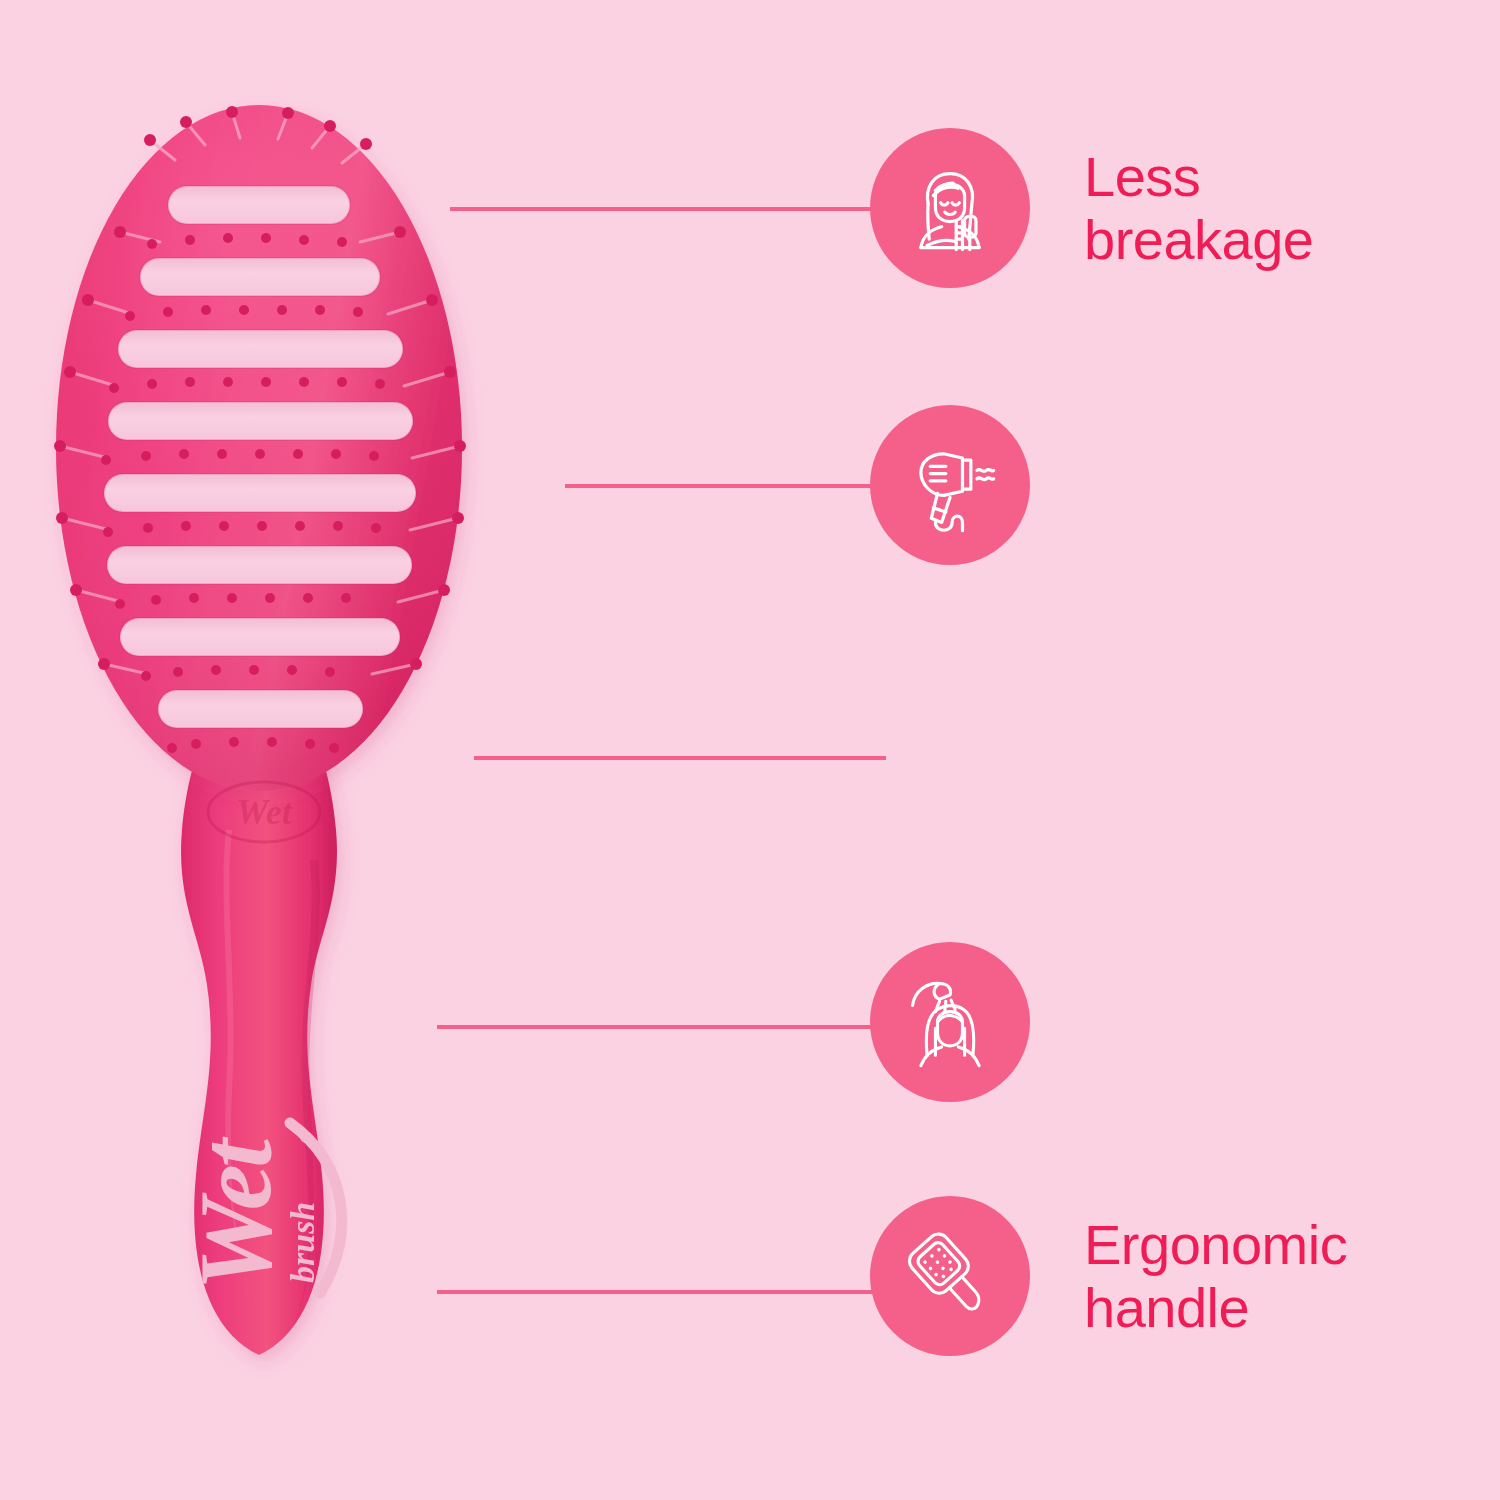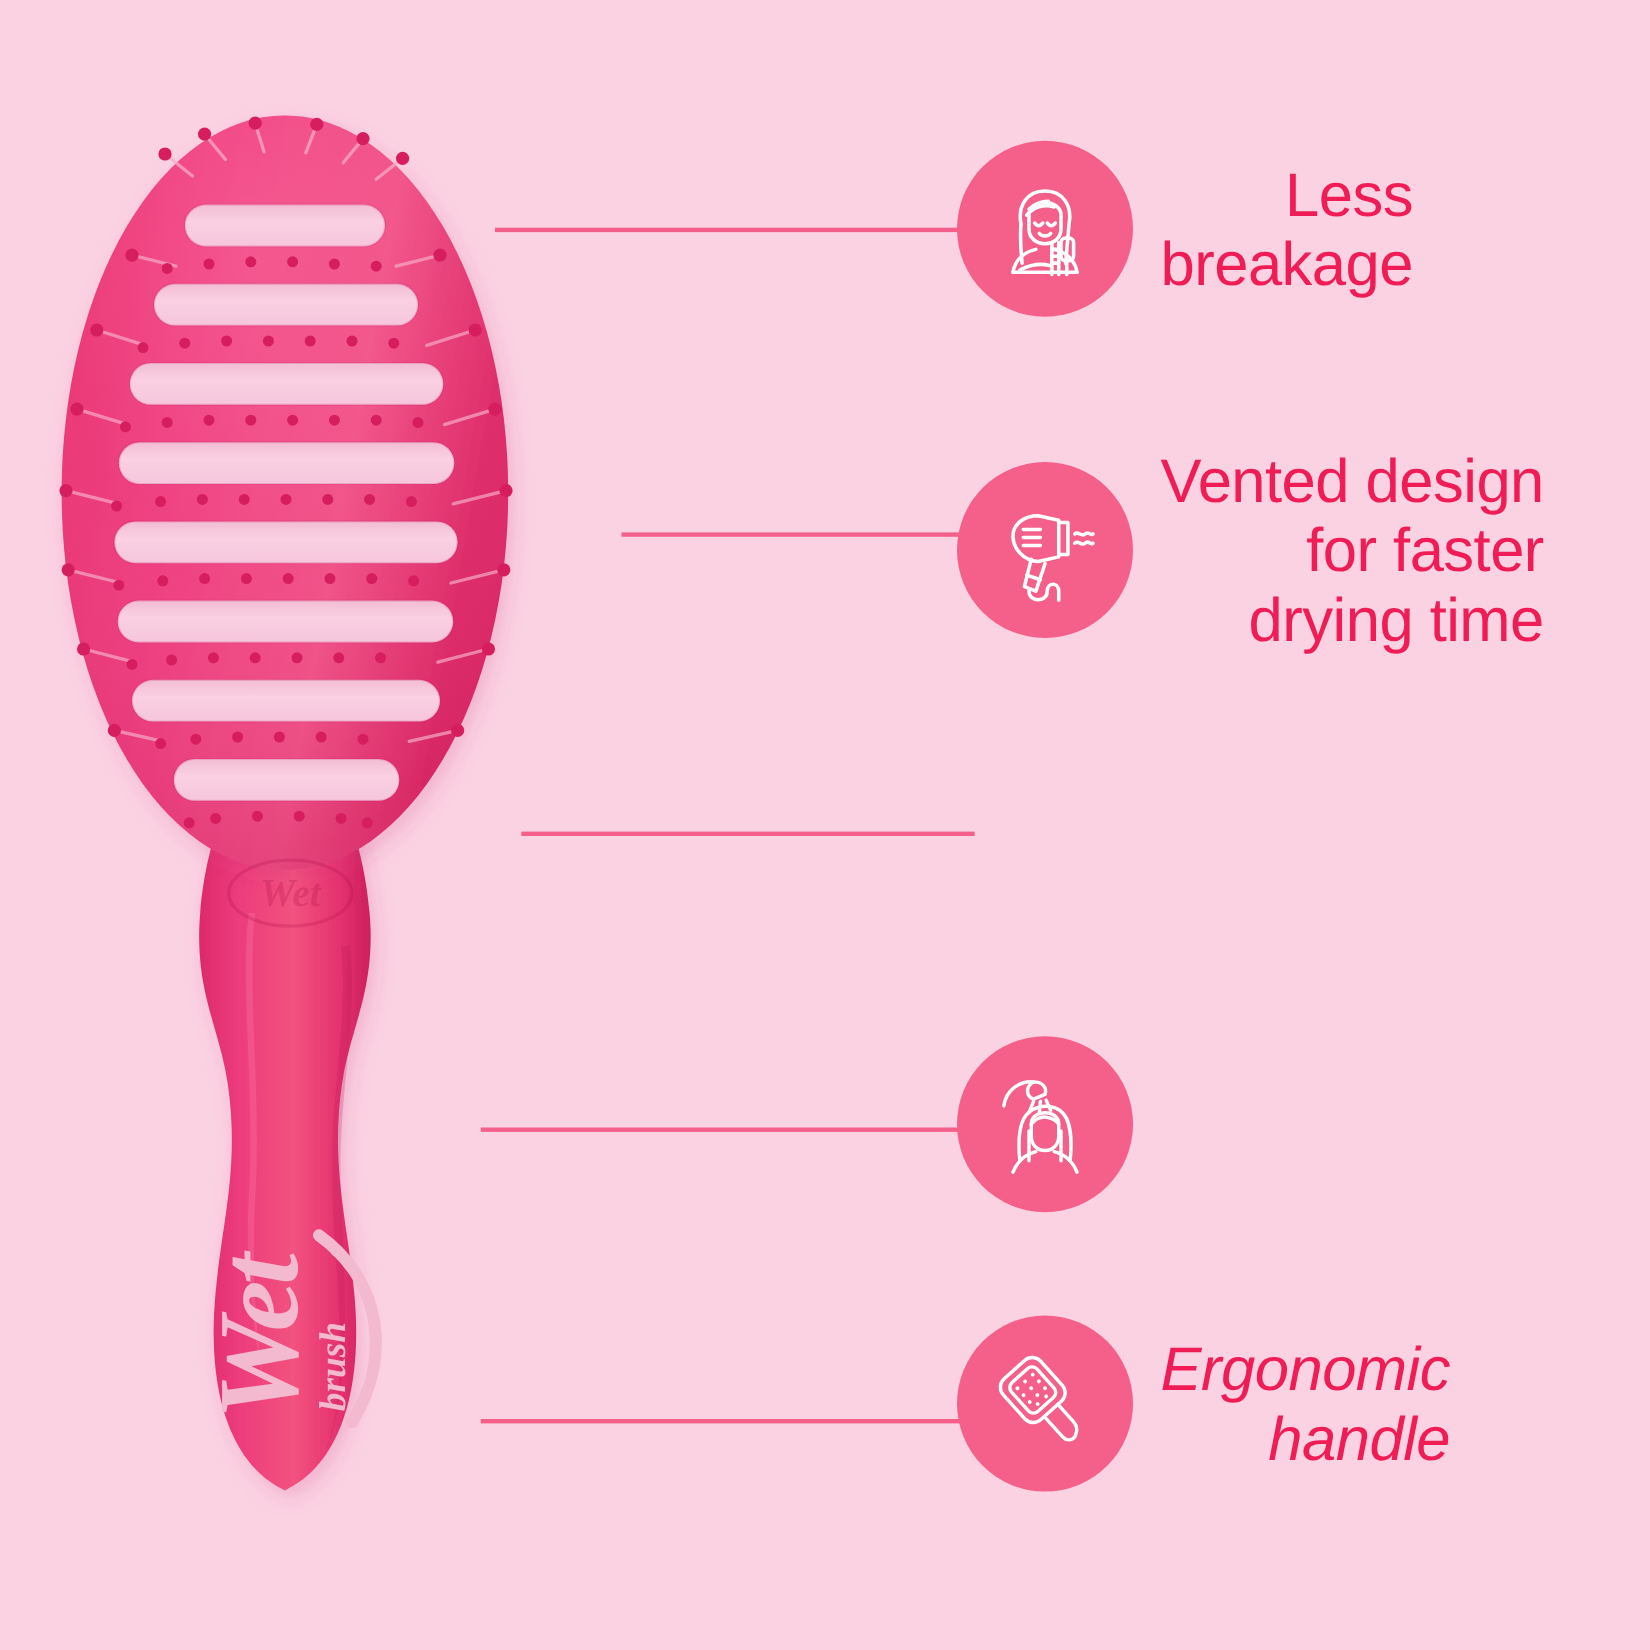--- a/index.html
+++ b/index.html
@@ -39,28 +39,27 @@
     border-radius: 50%;
     background: #F4608A;
     flex: 0 0 160px;
     display: flex;
     align-items: center;
     justify-content: center;
     position: relative;
   }
   .badge svg { display: block; }
   .feature-text {
-    margin-left: 25px;
+    margin-left: 54px;
     color: #F01C55;
     font-size: 56px;
     line-height: 1.13;
     font-weight: 400;
     letter-spacing: -0.5px;
     white-space: pre-line;
-    text-align: right;
   }
   .connector {
     position: absolute;
     height: 4px;
     background: #F4608A;
   }
 </style>
 </head>
 <body>
 
@@ -366,23 +365,20 @@
           <path d="M38,58 L32,82 L42,86 L50,62"></path>
 
           <path d="M34,72 L46,76"></path>
 
           <path d="M36,86 C36,96 52,96 52,86 C52,78 62,78 62,86 L62,94"></path>
 
           <path d="M76,36 C79,33 82,39 85,36 C88,33 90,38 92,36"></path>
           <path d="M76,44 C79,41 82,47 85,44 C88,41 90,46 92,44"></path>
         </svg>
       </div>
-      <div class="feature-text">Vented design
-for faster
-drying time</div>
     </div>
 
 
     <div class="feature-row" style="left:870px; top:942px;">
       <div class="badge">
         <svg width="104" height="104" viewBox="0 0 100 100" fill="none" stroke="#FFFFFF" stroke-width="3.0" stroke-linecap="round" stroke-linejoin="round">
 
           <path d="M14,34 C16,20 28,12 40,13"></path>
 
           <path d="M40,13 C48,13 52,18 50,24 L40,28 C34,26 32,18 40,13 Z"></path>
@@ -398,21 +394,21 @@
           <path d="M38,50 C42,45 46,43 52,44 C57,45 60,47 62,50"></path>
 
           <path d="M22,92 C26,82 34,76 42,74"></path>
           <path d="M78,92 C74,82 66,76 58,74"></path>
 
           <path d="M36,56 L36,82 M64,56 L64,82"></path>
         </svg>
       </div>
     </div>
 
-    <div class="feature-row" style="left:870px; top:1196px;font-style:italic;">
+    <div class="feature-row" style="left:870px; top:1196px;">
       <div class="badge">
         <svg width="104" height="104" viewBox="0 0 100 100" fill="none" stroke="#FFFFFF" stroke-width="3.0" stroke-linecap="round" stroke-linejoin="round">
           <g transform="rotate(-42 50 50)">
 
             <rect x="28" y="10" width="44" height="48" rx="10"></rect>
 
             <rect x="35" y="17" width="30" height="34" rx="6"></rect>
 
             <g fill="#FFFFFF" stroke="none">
               <circle cx="41" cy="24" r="1.7"></circle>

